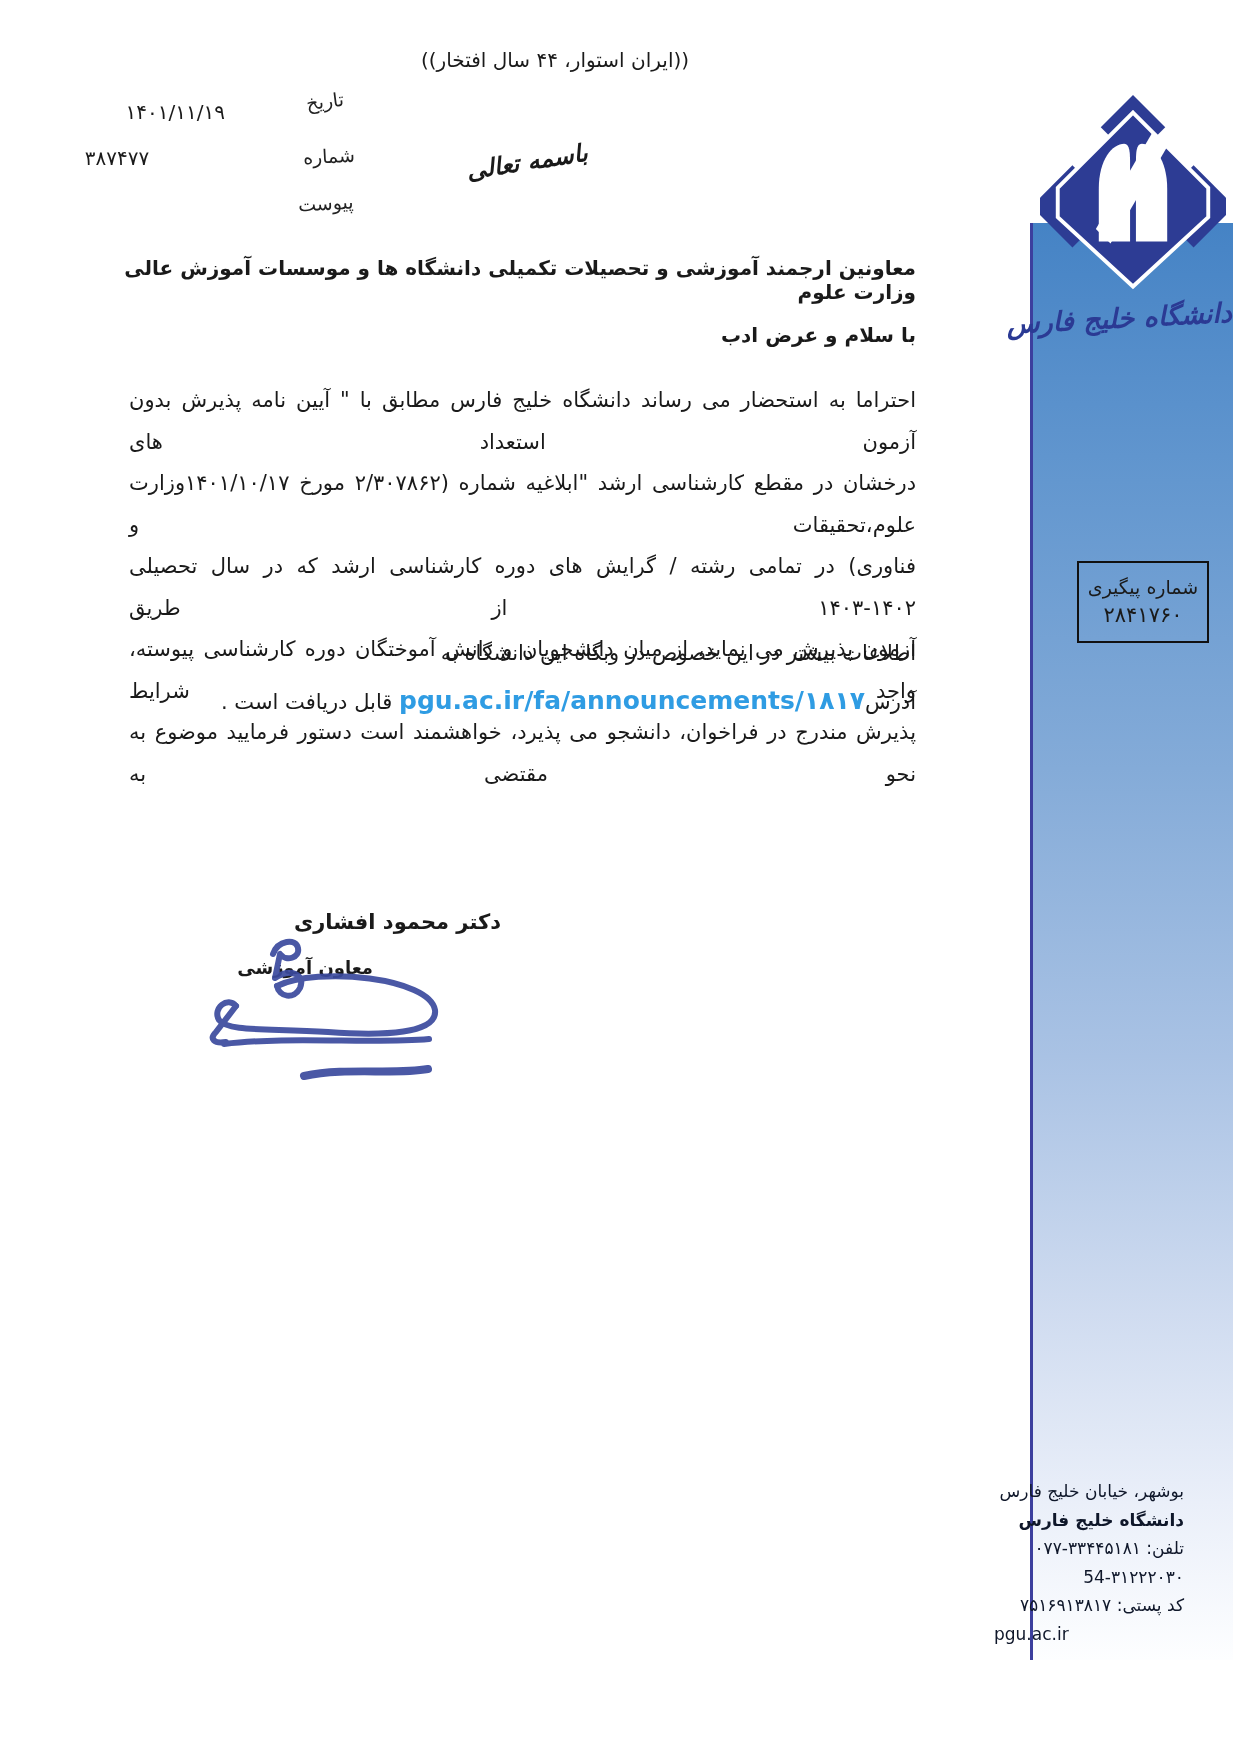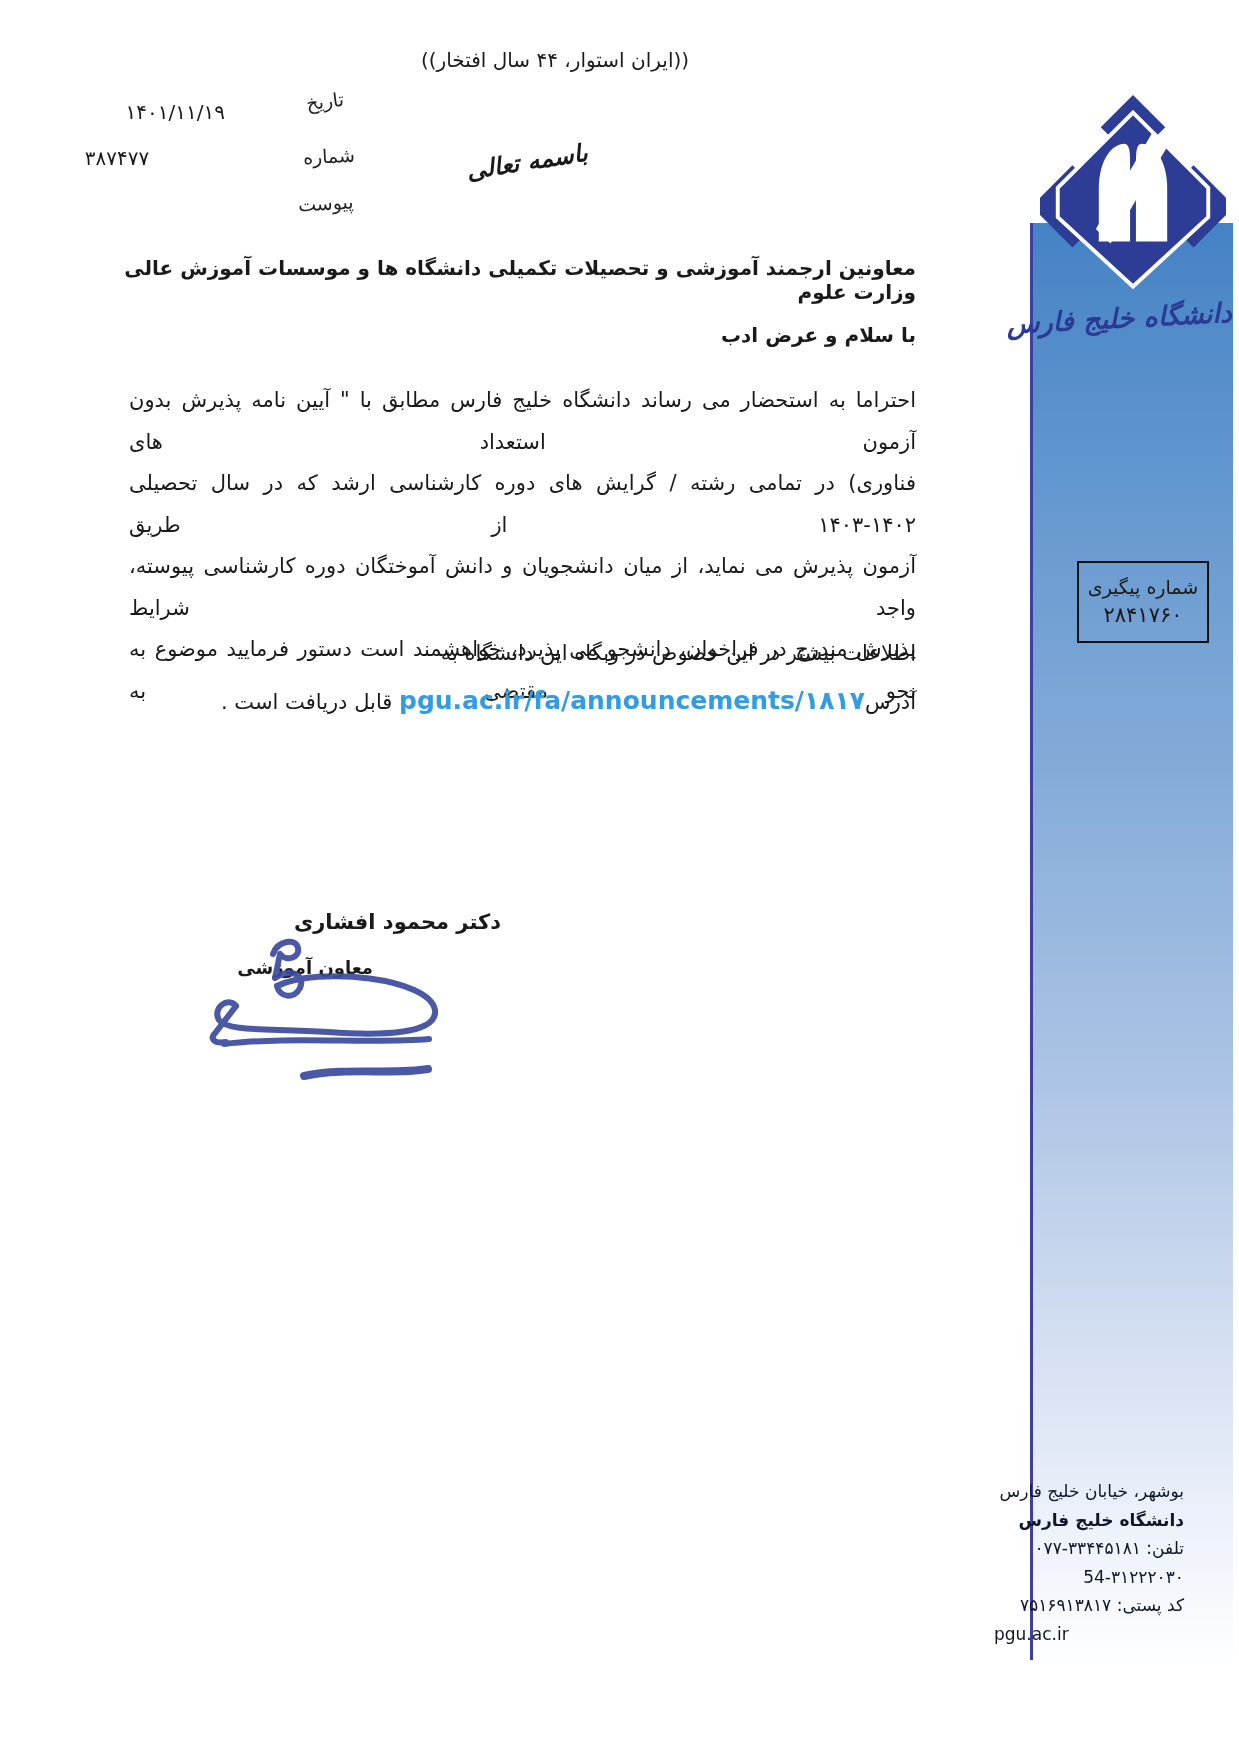--- a/index.html
+++ b/index.html
@@ -92,20 +92,21 @@
   <div class="abs tracking">
     <div class="t-label">شماره پیگیری</div>
     <div class="t-value">۲۸۴۱۷۶۰</div>
   </div>
 
   <div class="abs recipient">معاونین ارجمند آموزشی و تحصیلات تکمیلی دانشگاه ها و موسسات آموزش عالی وزارت علوم</div>
   <div class="abs salutation">با سلام و عرض ادب</div>
 
   <div class="abs body" id="body-lines">
       <div class="body-line">احتراما  به استحضار می رساند دانشگاه خلیج فارس مطابق با " آیین نامه پذیرش بدون آزمون استعداد های</div>
+      <div class="body-line">درخشان در مقطع کارشناسی ارشد "ابلاغیه شماره (۲/۳۰۷۸۶۲ مورخ ۱۴۰۱/۱۰/۱۷وزارت علوم،تحقیقات و</div>
       <div class="body-line">فناوری) در تمامی رشته / گرایش های دوره کارشناسی ارشد که در سال تحصیلی ۱۴۰۲-۱۴۰۳ از طریق</div>
       <div class="body-line">آزمون پذیرش می نماید، از میان دانشجویان و دانش آموختگان دوره کارشناسی پیوسته، واجد شرایط</div>
       <div class="body-line">پذیرش مندرج در فراخوان، دانشجو می پذیرد، خواهشمند است دستور فرمایید موضوع به نحو مقتضی به</div>
     </div>
 
   <div class="abs info1">اطلاعات بیشتر در این خصوص در وبگاه این دانشگاه به</div>
   <div class="abs info2">
     <span>آدرس</span><span class="link" dir="ltr"><span>pgu.ac.ir/fa/announcements/</span><span>۱۸۱۷</span></span><span> قابل دریافت است .</span>
   </div>
 

